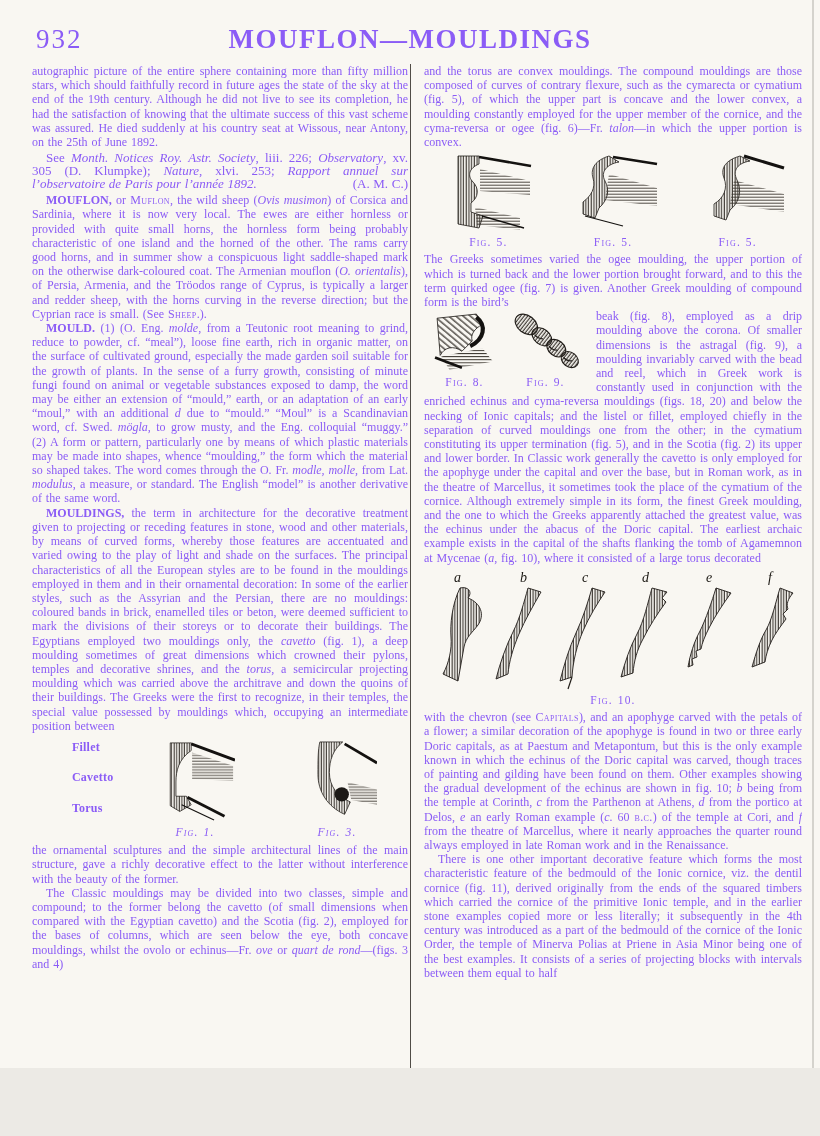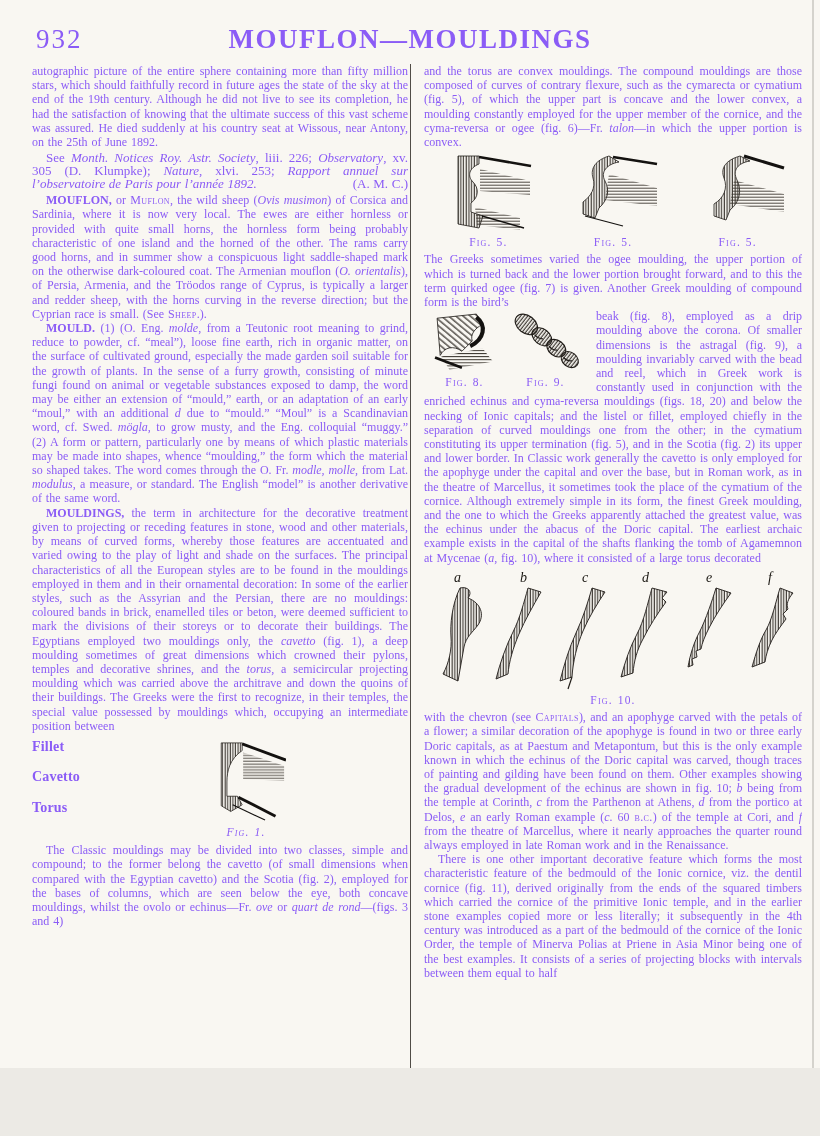--- a/index.html
+++ b/index.html
@@ -32,21 +32,21 @@
   .s-i{font-style:italic;}
   .s-sc{font-variant:small-caps;letter-spacing:.4px;}
   
   figure{margin:0;text-indent:0;}
   .figcap{display:block;text-align:center;font-variant:small-caps;font-size:11.5px;
     letter-spacing:1.2px;margin-top:1px;text-indent:0;}
   svg{display:block;margin:0 auto;}
   
   .figrow1{display:flex;margin:5px 0 4px;text-indent:0;}
   .figlabels{width:52px;display:flex;flex-direction:column;justify-content:space-between;
-    padding:2px 0 24px;font-size:14px;font-weight:700;letter-spacing:.2px;text-indent:0;}
+    padding:2px 0 24px;font-size:12px;font-weight:700;letter-spacing:.2px;text-indent:0;margin-left:40px;}
   .figrow1 figure{flex:1;font-style:italic;}
   
   .figrow2{display:flex;justify-content:flex-start;margin:5px 2px 3px;text-indent:0;}
   .figrow2 figure{flex:1;}
   
   .figfloat{float:left;width:162px;margin:3px 10px 2px 0;display:flex;text-indent:0;}
   .figfloat figure{flex:1;}
   
   .fig10{margin:5px 0 3px;text-indent:0;}
   .figletter{font-style:italic;font-size:14px;fill:#1b1813;
@@ -99,22 +99,32 @@
       <figure>
         <svg width="80" height="86" viewBox="0 0 84 86">
           <path d="M16,3 L38,3 L38,11 C25,20 22,32 22,44 L22,59 L33,59 L38,68 L26,75 L16,69 Z" fill="url(#hv)" stroke="#201c18" stroke-width="0.8"></path>
           <polygon points="39,13 82,27 82,43 39,41" fill="url(#hh)"></polygon>
           <line x1="38" y1="4" x2="84" y2="21" stroke="#141210" stroke-width="3"></line>
           <line x1="34" y1="60" x2="73" y2="80" stroke="#141210" stroke-width="3"></line>
           <line x1="28" y1="68" x2="62" y2="84" stroke="#141210" stroke-width="1.2"></line>
         </svg>
         <figcaption class="figcap">Fig. 1.</figcaption>
       </figure>
+      <figure>
+        <svg width="80" height="86" viewBox="0 0 84 86">
+          <path d="M24,2 L48,2 C38,10 34,21 34,34 C34,48 42,59 56,65 L50,78 C32,70 22,54 22,36 C22,22 22,10 24,2 Z" fill="url(#hv)" stroke="#201c18" stroke-width="0.8"></path>
+          <line x1="50" y1="4" x2="84" y2="24" stroke="#141210" stroke-width="3"></line>
+          <circle cx="47" cy="57" r="7.5" fill="#1c1916"></circle>
+          <polygon points="53,44 84,52 84,68 57,63" fill="url(#hh)"></polygon>
+        </svg>
+        <figcaption class="figcap">Fig. 3.</figcaption>
+      </figure>
     </div>
 
+    <p class="cont"><span>the ornamental sculptures and the simple architectural lines of the main structure, gave a richly decorative effect to the latter without interference with the beauty of the former.</span></p>
 
     <p><span>The Classic mouldings may be divided into two classes, simple and compound; to the former belong the cavetto (of small dimensions when compared with the Egyptian cavetto) and the Scotia (fig. 2), employed for the bases of columns, which are seen below the eye, both concave mouldings, whilst the ovolo or echinus—Fr. </span><span class="s-i">ove</span><span> or </span><span class="s-i">quart de rond</span><span>—(figs. 3 and 4)</span></p>
 
   </div>
 
   <div class="col col-right">
 
     <p class="cont"><span>and the torus are convex mouldings.  The compound mouldings are those composed of curves of contrary flexure, such as the cymarecta or cymatium (fig. 5), of which the upper part is concave and the lower convex, a moulding constantly employed for the upper member of the cornice, and the cyma-reversa or ogee (fig. 6)—Fr. </span><span class="s-i">talon</span><span>—in which the upper portion is convex.</span></p>
 
     <div class="figrow2">

